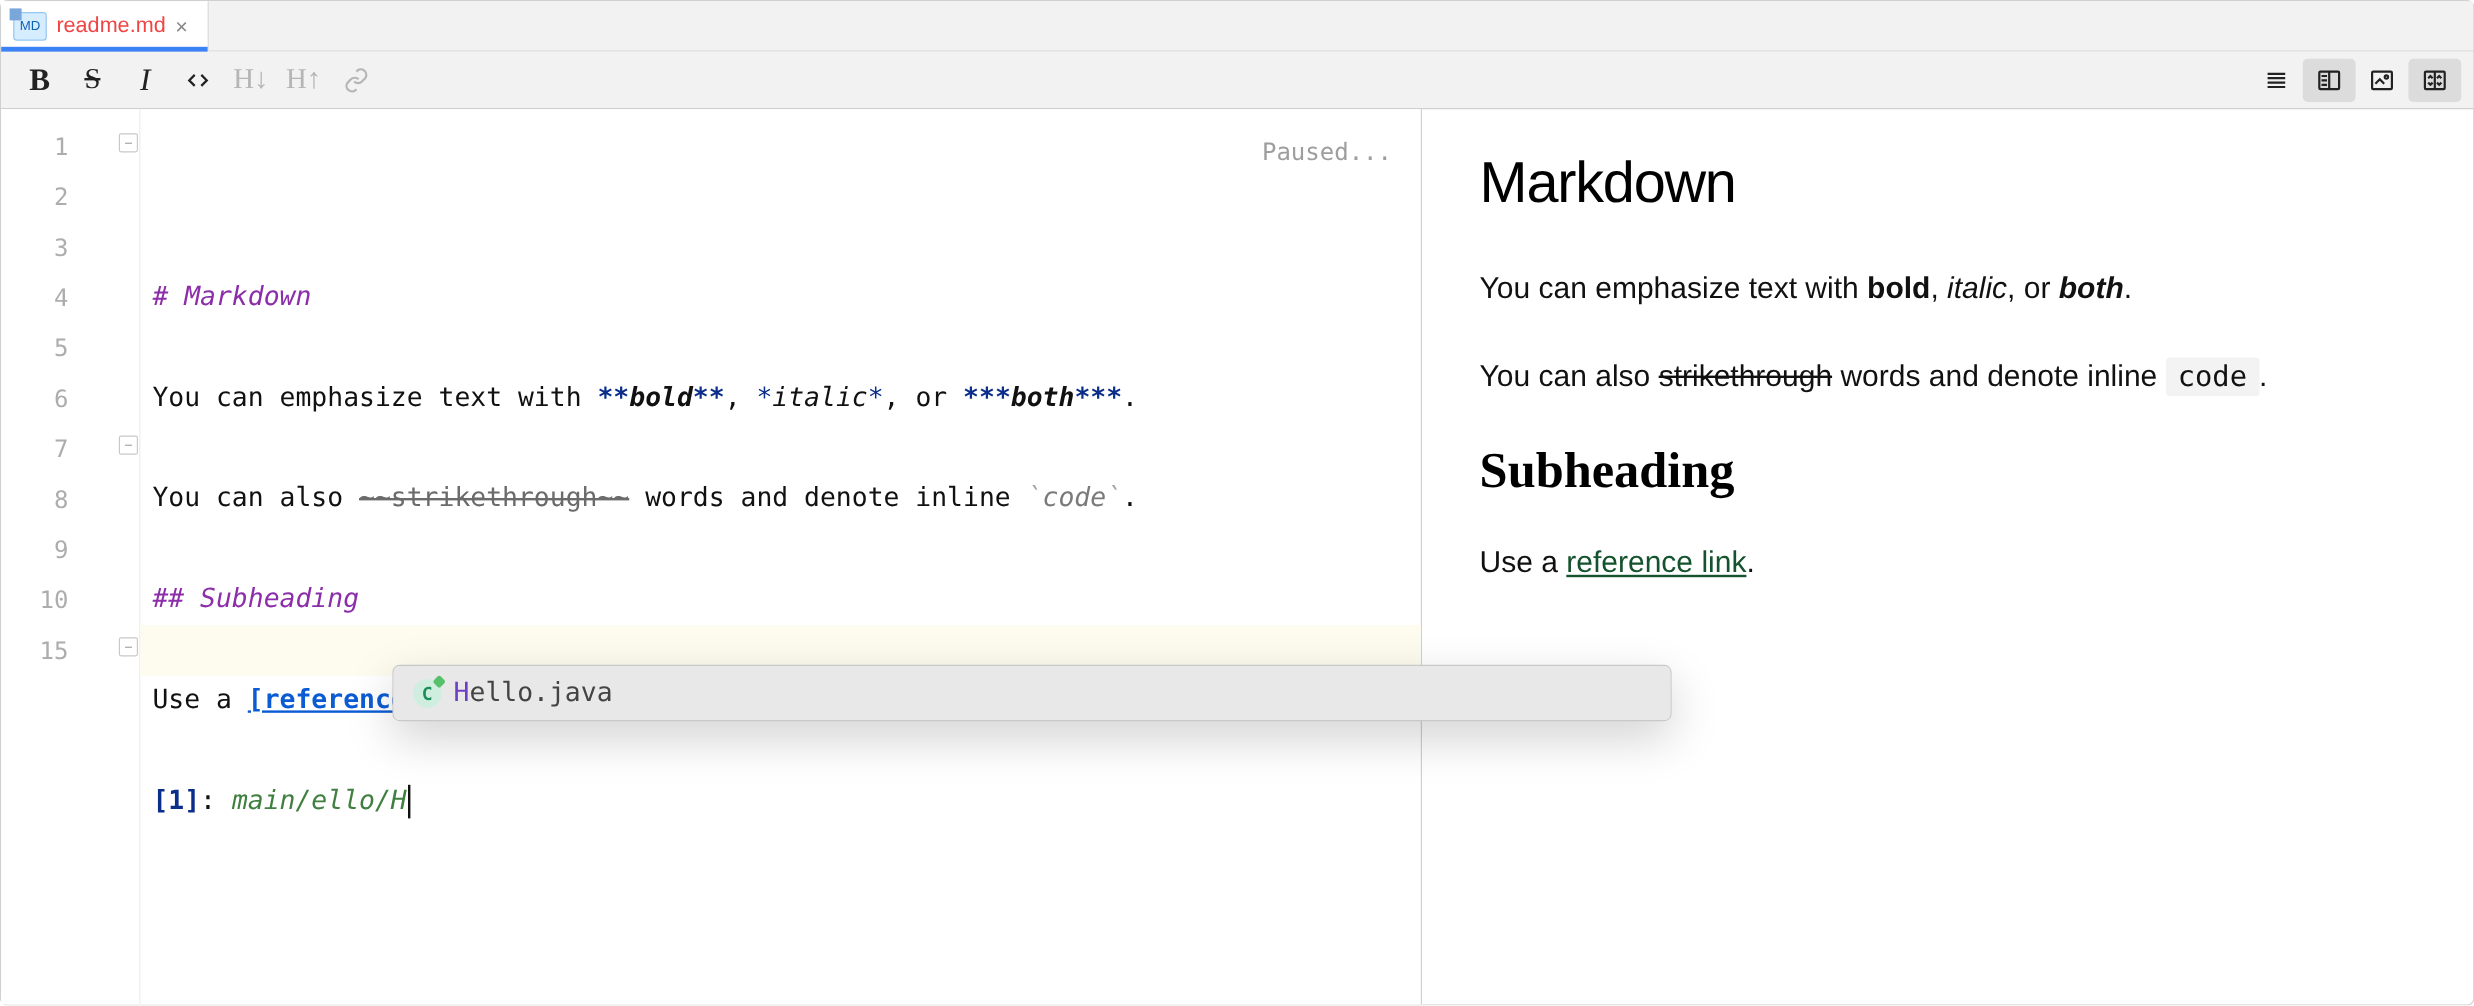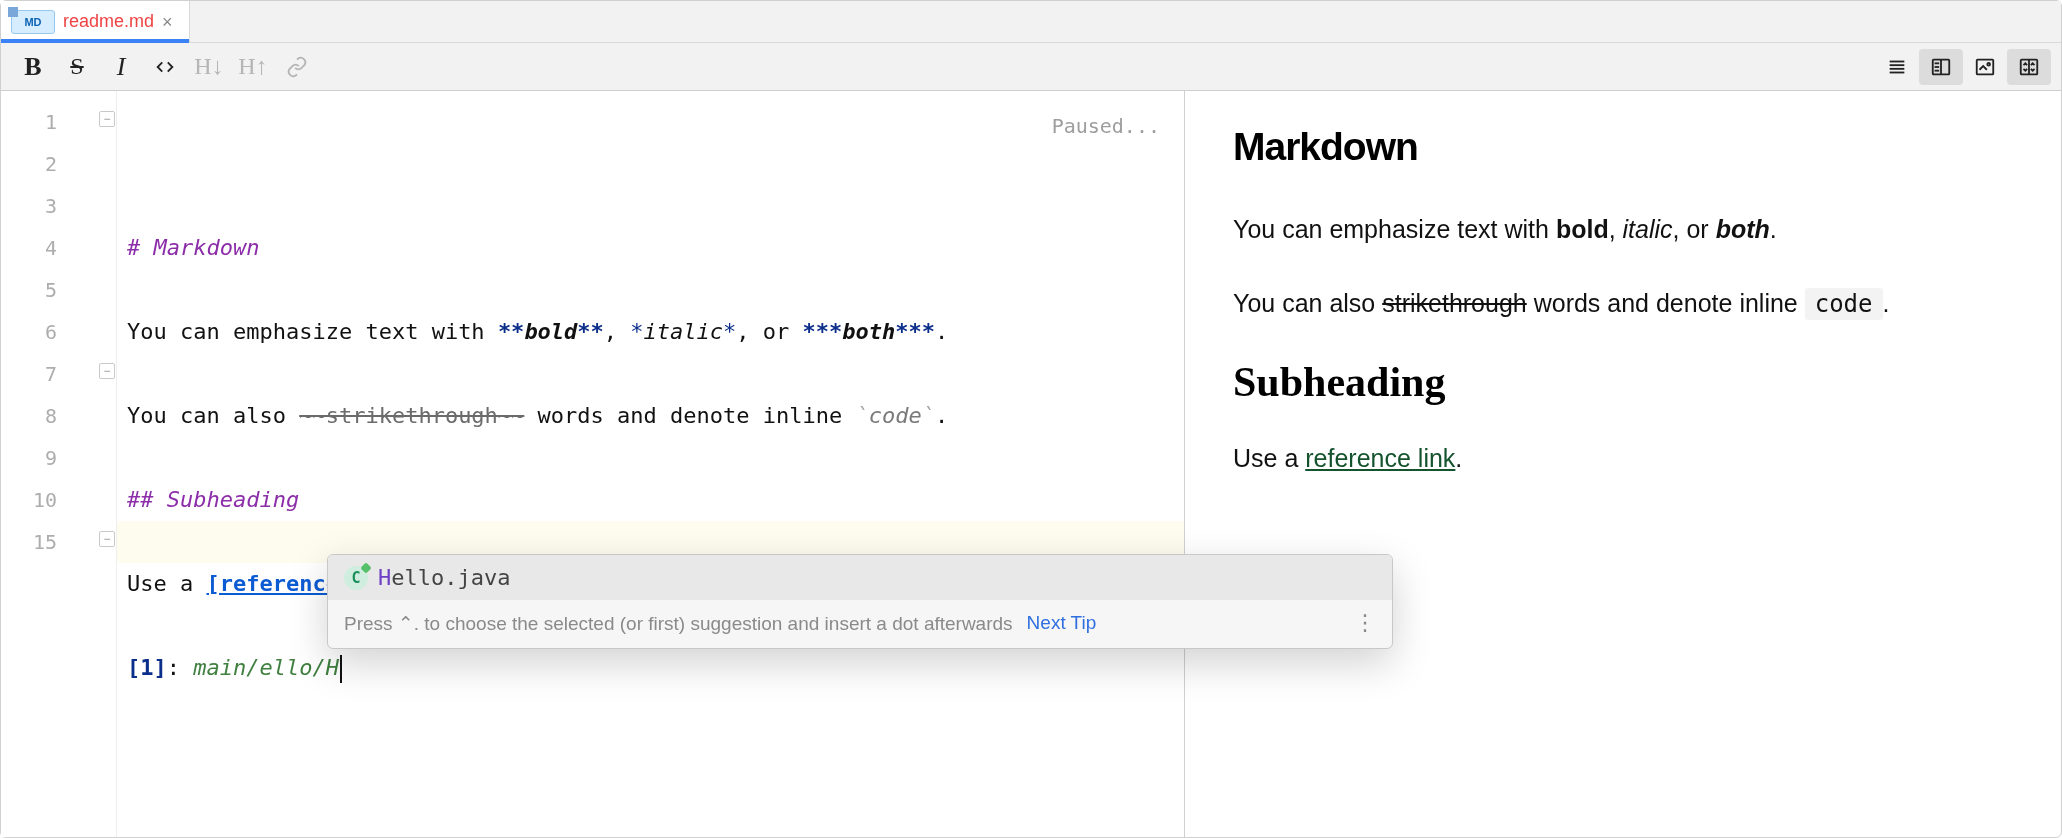--- a/index.html
+++ b/index.html
@@ -2,21 +2,21 @@
 <html><head>
 <meta charset="utf-8">
 <style>
   * { box-sizing: border-box; margin: 0; padding: 0; }
   html, body { width: 2062px; height: 838px; font-family: -apple-system, BlinkMacSystemFont, "Segoe UI", Arial, sans-serif; background: #fff; overflow: hidden; }
   .frame { width: 2062px; height: 838px; border: 1px solid #d0d0d0; border-radius: 6px; display: flex; flex-direction: column; background: #fff; }
   
   .tabbar { height: 42px; background: #f2f2f2; border-bottom: 1px solid #d9d9d9; display: flex; align-items: stretch; }
   .tab { display: flex; align-items: center; gap: 8px; padding: 0 16px 0 10px; background: #fff; border-right: 1px solid #d9d9d9; position: relative; }
   .tab::after { content:""; position:absolute; left:0; right:0; bottom:-1px; height:4px; background:#3b82f6; }
-  .tab .md-badge { width:44px; height:24px; display:flex; align-items:center; justify-content:center; font-size:11px; font-weight:700; color:#0b63b5; background:#d6ecff; border:1px solid #96c7ef; border-radius:3px; position:relative; }
+  .tab .md-badge { width:28px; height:24px; display:flex; align-items:center; justify-content:center; font-size:11px; font-weight:400; color:#0b63b5; background:#d6ecff; border:1px solid #96c7ef; border-radius:3px; position:relative; }
   .tab .md-badge::before { content:""; position:absolute; left:-4px; top:-4px; width:10px; height:10px; background:#7aa7d9; }
   .tab .tabname { font-size:18px; color:#ef4444; }
   .tab .close { color:#888; font-size:18px; line-height:1; }
   
   .toolbar { height:48px; background:#f2f2f2; border-bottom:1px solid #cfcfcf; display:flex; align-items:center; padding:0 10px; }
   .toolbar .left, .toolbar .right { display:flex; align-items:center; gap:0; }
   .toolbar .spacer { flex:1; }
   .tbtn { width:44px; height:36px; display:flex; align-items:center; justify-content:center; color:#222; border-radius:4px; }
   .tbtn.dim { color:#b5b5b5; }
   .tbtn.active { background:#dcdcdc; }
@@ -51,21 +51,21 @@
   .popup { position:absolute; left:326px; top:463px; width:1066px; background:#f6f6f6; border:1px solid #c8c8c8; border-radius:6px; box-shadow:0 14px 40px rgba(0,0,0,0.18); overflow:hidden; font-family:-apple-system, Arial, sans-serif; }
   .popup-row { display:flex; align-items:center; gap:10px; padding:10px 16px; background:#e8e8e8; font-family: ui-monospace, Menlo, monospace; font-size:22px; color:#444; }
   .popup-row .match { color:#6c3fc5; }
   .cls-icon { width:24px; height:24px; border-radius:50%; background:#cfeee0; color:#1a8f5a; display:flex; align-items:center; justify-content:center; font-weight:700; font-size:15px; position:relative; }
   .cls-icon::after { content:""; position:absolute; right:-2px; top:-2px; width:8px; height:8px; background:#57c06b; border-radius:2px; transform:rotate(45deg); }
   .popup-hint { display:flex; align-items:center; padding:10px 14px 12px 16px; font-size:19px; color:#8a8a8a; }
   .popup-hint .next { color:#2f6fe0; margin-left:14px; }
   .popup-hint .dots { margin-left:auto; color:#8a8a8a; font-size:22px; letter-spacing:2px; }
   
   .preview { flex:1; padding:34px 48px; overflow:auto; }
-  .preview h1 { font-size:39px; font-weight:700; margin-bottom:42px; letter-spacing:-1px; }
+  .preview h1 { font-size:48px; font-weight:400; margin-bottom:42px; letter-spacing:-1px; }
   .preview p { font-size:25px; color:#111; margin-bottom:36px; line-height:1.5; }
   .preview h2 { font-size:42px; font-weight:800; margin:26px 0 34px;font-family:Liberation Serif, serif; }
   .preview code { font-family: ui-monospace, Menlo, monospace; background:#f3f3f3; padding:2px 10px; border-radius:3px; font-size:24px; }
   .preview a { color:#14532d; text-decoration:underline; }
   .preview .strk { text-decoration:line-through; }
 </style>
 </head>
 <body>
 
 <div class="frame">
@@ -182,25 +182,20 @@
 <span>Use a </span><span class="reflink">[reference link]</span><span class="refnum">[1]</span><span>.</span>
 
 <span class="refnum">[1]</span><span>: </span><span class="defurl">main/ello/H</span><span class="caret"></span>
       </div>
 
       <div class="popup">
         <div class="popup-row">
           <span class="cls-icon">C</span>
           <span><span class="match">H</span><span>ello.java</span></span>
         </div>
-        <div class="popup-hint">
-          <span>Press ⌃. to choose the selected (or first) suggestion and insert a dot afterwards</span>
-          <span class="next">Next Tip</span>
-          <span class="dots">⋮</span>
-        </div>
       </div>
     </div>
 
     <div class="preview">
       <h1>Markdown</h1>
       <p>
         <span>You can emphasize text with </span><b>bold</b><span>, </span><i>italic</i><span>, or </span><b><i>both</i></b><span>.</span>
       </p>
       <p>
         <span>You can also </span><span class="strk">strikethrough</span><span> words and denote inline </span> <code>code</code><span>.</span>

